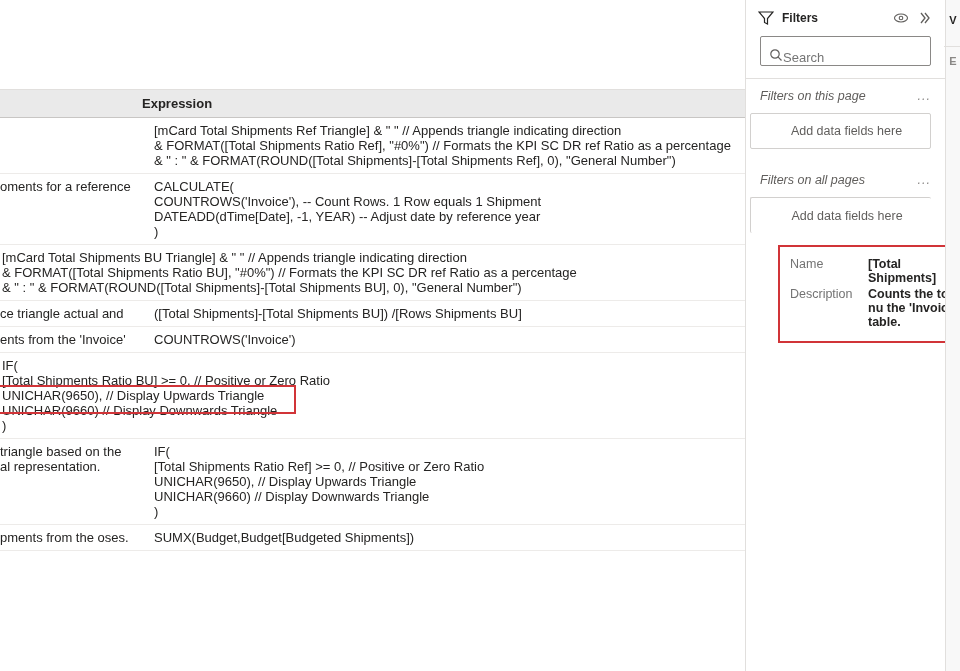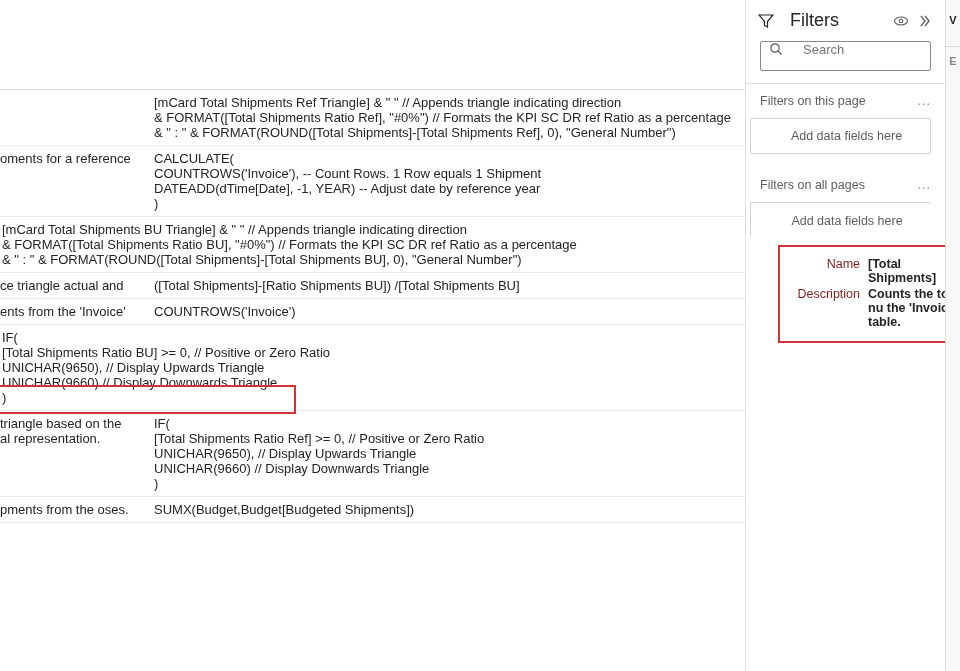--- a/index.html
+++ b/index.html
@@ -8,41 +8,45 @@
 .blank-top { height: 90px; border-bottom: 1px solid #e1dfdd; }
 .table-header { background: #eaeaea; height: 28px; display: flex; align-items: center; border-bottom: 1px solid #c8c6c4; }
 .th-desc { width: 140px; }
 .th-expr { flex: 1; font-weight: 600; padding-left: 2px; }
 .row { display: flex; border-bottom: 1px solid #edebe9; padding: 5px 0; gap: 12px; }
 .col-desc { width: 140px; padding-right: 8px; color: #252423; overflow: hidden; }
 .col-expr { flex: 1; padding-left: 2px; color: #252423; white-space: pre-line; }
 .hl1 { position: absolute; left: 0; top: 385px; width: 296px; height: 29px; border: 2px solid #d13438; border-left: none; pointer-events: none; }
 .filters { position: absolute; left: 745px; top: 0; width: 200px; height: 671px; border-left: 1px solid #e1dfdd; background: #fff; }
 .filters-head { display: flex; align-items: center; padding: 10px 12px 10px 12px; gap: 8px; }
-.filters-title { font-size: 18px; font-weight: 400; flex: 1; margin-left: 8px; }
+.filters-title { font-size: 12px; font-weight: 700; flex: 1; }
 .filters-head svg { display: block; }
 .search-wrap { padding: 0 14px 12px 14px; }
-.search-box { display: flex; align-items: flex-start; border: 1px solid #8a8886; border-radius: 2px; height: 30px; padding: 0 8px; gap: 20px; }
+.search-box { display: flex; align-items: flex-end; border: 1px solid #8a8886; border-radius: 2px; height: 30px; padding: 0 8px; gap: 0; }
 .search-box input { border: none; outline: none; font-size: 13px; flex: 1; background: transparent; }
 .filters-divider { border-top: 1px solid #e1dfdd; }
-.section-head { display: flex; align-items: center; justify-content: space-between; padding: 10px 14px 6px 14px; font-size: 12.5px; color: #605e5c; }
+.section-head { display: flex; align-items: center; justify-content: space-between; padding: 10px 14px 6px 14px; font-size: 12.5px; color: #605e5c; font-style: italic; }
 .dropzone { margin: 4px 14px 14px 4px; border: 1px solid #d2d0ce; border-radius: 2px; height: 36px; display: flex; align-items: center; justify-content: center; font-size: 12.5px; color: #605e5c; padding-left: 12px; }
 .more { color: #8a8886; letter-spacing: 1px; }
 .tooltip { position: absolute; left: 778px; top: 245px; width: 205px; background: #fff; border: 2px solid #d13438; padding: 10px 10px 10px 10px; font-size: 12.5px; color: #252423; }
 .tooltip-row { display: flex; gap: 8px; margin-bottom: 2px; }
-.tooltip-label { width: 70px; text-align: right; color: #7f1d1d; }
+.tooltip-label { width: 70px; color: #737373; }
 .tooltip-val { flex: 1; font-weight: 600; }
 .tooltip-val2 { flex: 1; font-weight: 600; }
 .right-strip { position: absolute; left: 945px; top: 0; width: 15px; height: 671px; border-left: 1px solid #e1dfdd; background: #f8f8f8; font-size: 11px; font-weight: 600; text-align: center; padding-top: 14px; color: #252423; }
 </style>
 </head>
 <body>
 
 <div class="main">
   <div class="blank-top"></div>
+  <div class="table-header">
+    <div class="th-desc"></div>
+    <div class="th-expr">Expression</div>
+  </div>
 
   <div class="row">
     <div class="col-desc"></div>
     <div class="col-expr">[mCard Total Shipments Ref Triangle] &amp; " " // Appends triangle indicating direction
 &amp; FORMAT([Total Shipments Ratio Ref], "#0%") // Formats the KPI SC DR ref Ratio as a percentage
 &amp; " : " &amp; FORMAT(ROUND([Total Shipments]-[Total Shipments Ref], 0), "General Number")</div>
   </div>
   <div class="row">
     <div class="col-desc">oments for a reference</div>
     <div class="col-expr">CALCULATE(
@@ -50,21 +54,21 @@
 DATEADD(dTime[Date], -1, YEAR) -- Adjust date by reference year
 )</div>
   </div>
   <div class="row">
     <div class="col-expr">[mCard Total Shipments BU Triangle] &amp; " " // Appends triangle indicating direction
 &amp; FORMAT([Total Shipments Ratio BU], "#0%") // Formats the KPI SC DR ref Ratio as a percentage
 &amp; " : " &amp; FORMAT(ROUND([Total Shipments]-[Total Shipments BU], 0), "General Number")</div>
   </div>
   <div class="row">
     <div class="col-desc">ce triangle actual and</div>
-    <div class="col-expr">([Total Shipments]-[Ratio Shipments BU]) /[Total Shipments BU]</div>
+    <div class="col-expr">([Total Shipments]-[Total Shipments BU]) /[Rows Shipments BU]</div>
   </div>
   <div class="row">
     <div class="col-desc">ents from the 'Invoice'</div>
     <div class="col-expr">COUNTROWS('Invoice')</div>
   </div>
   <div class="row">
     <div class="col-expr">IF(
 [Total Shipments Ratio BU] &gt;= 0, // Positive or Zero Ratio
 UNICHAR(9650), // Display Upwards Triangle
 UNICHAR(9660) // Display Downwards Triangle

